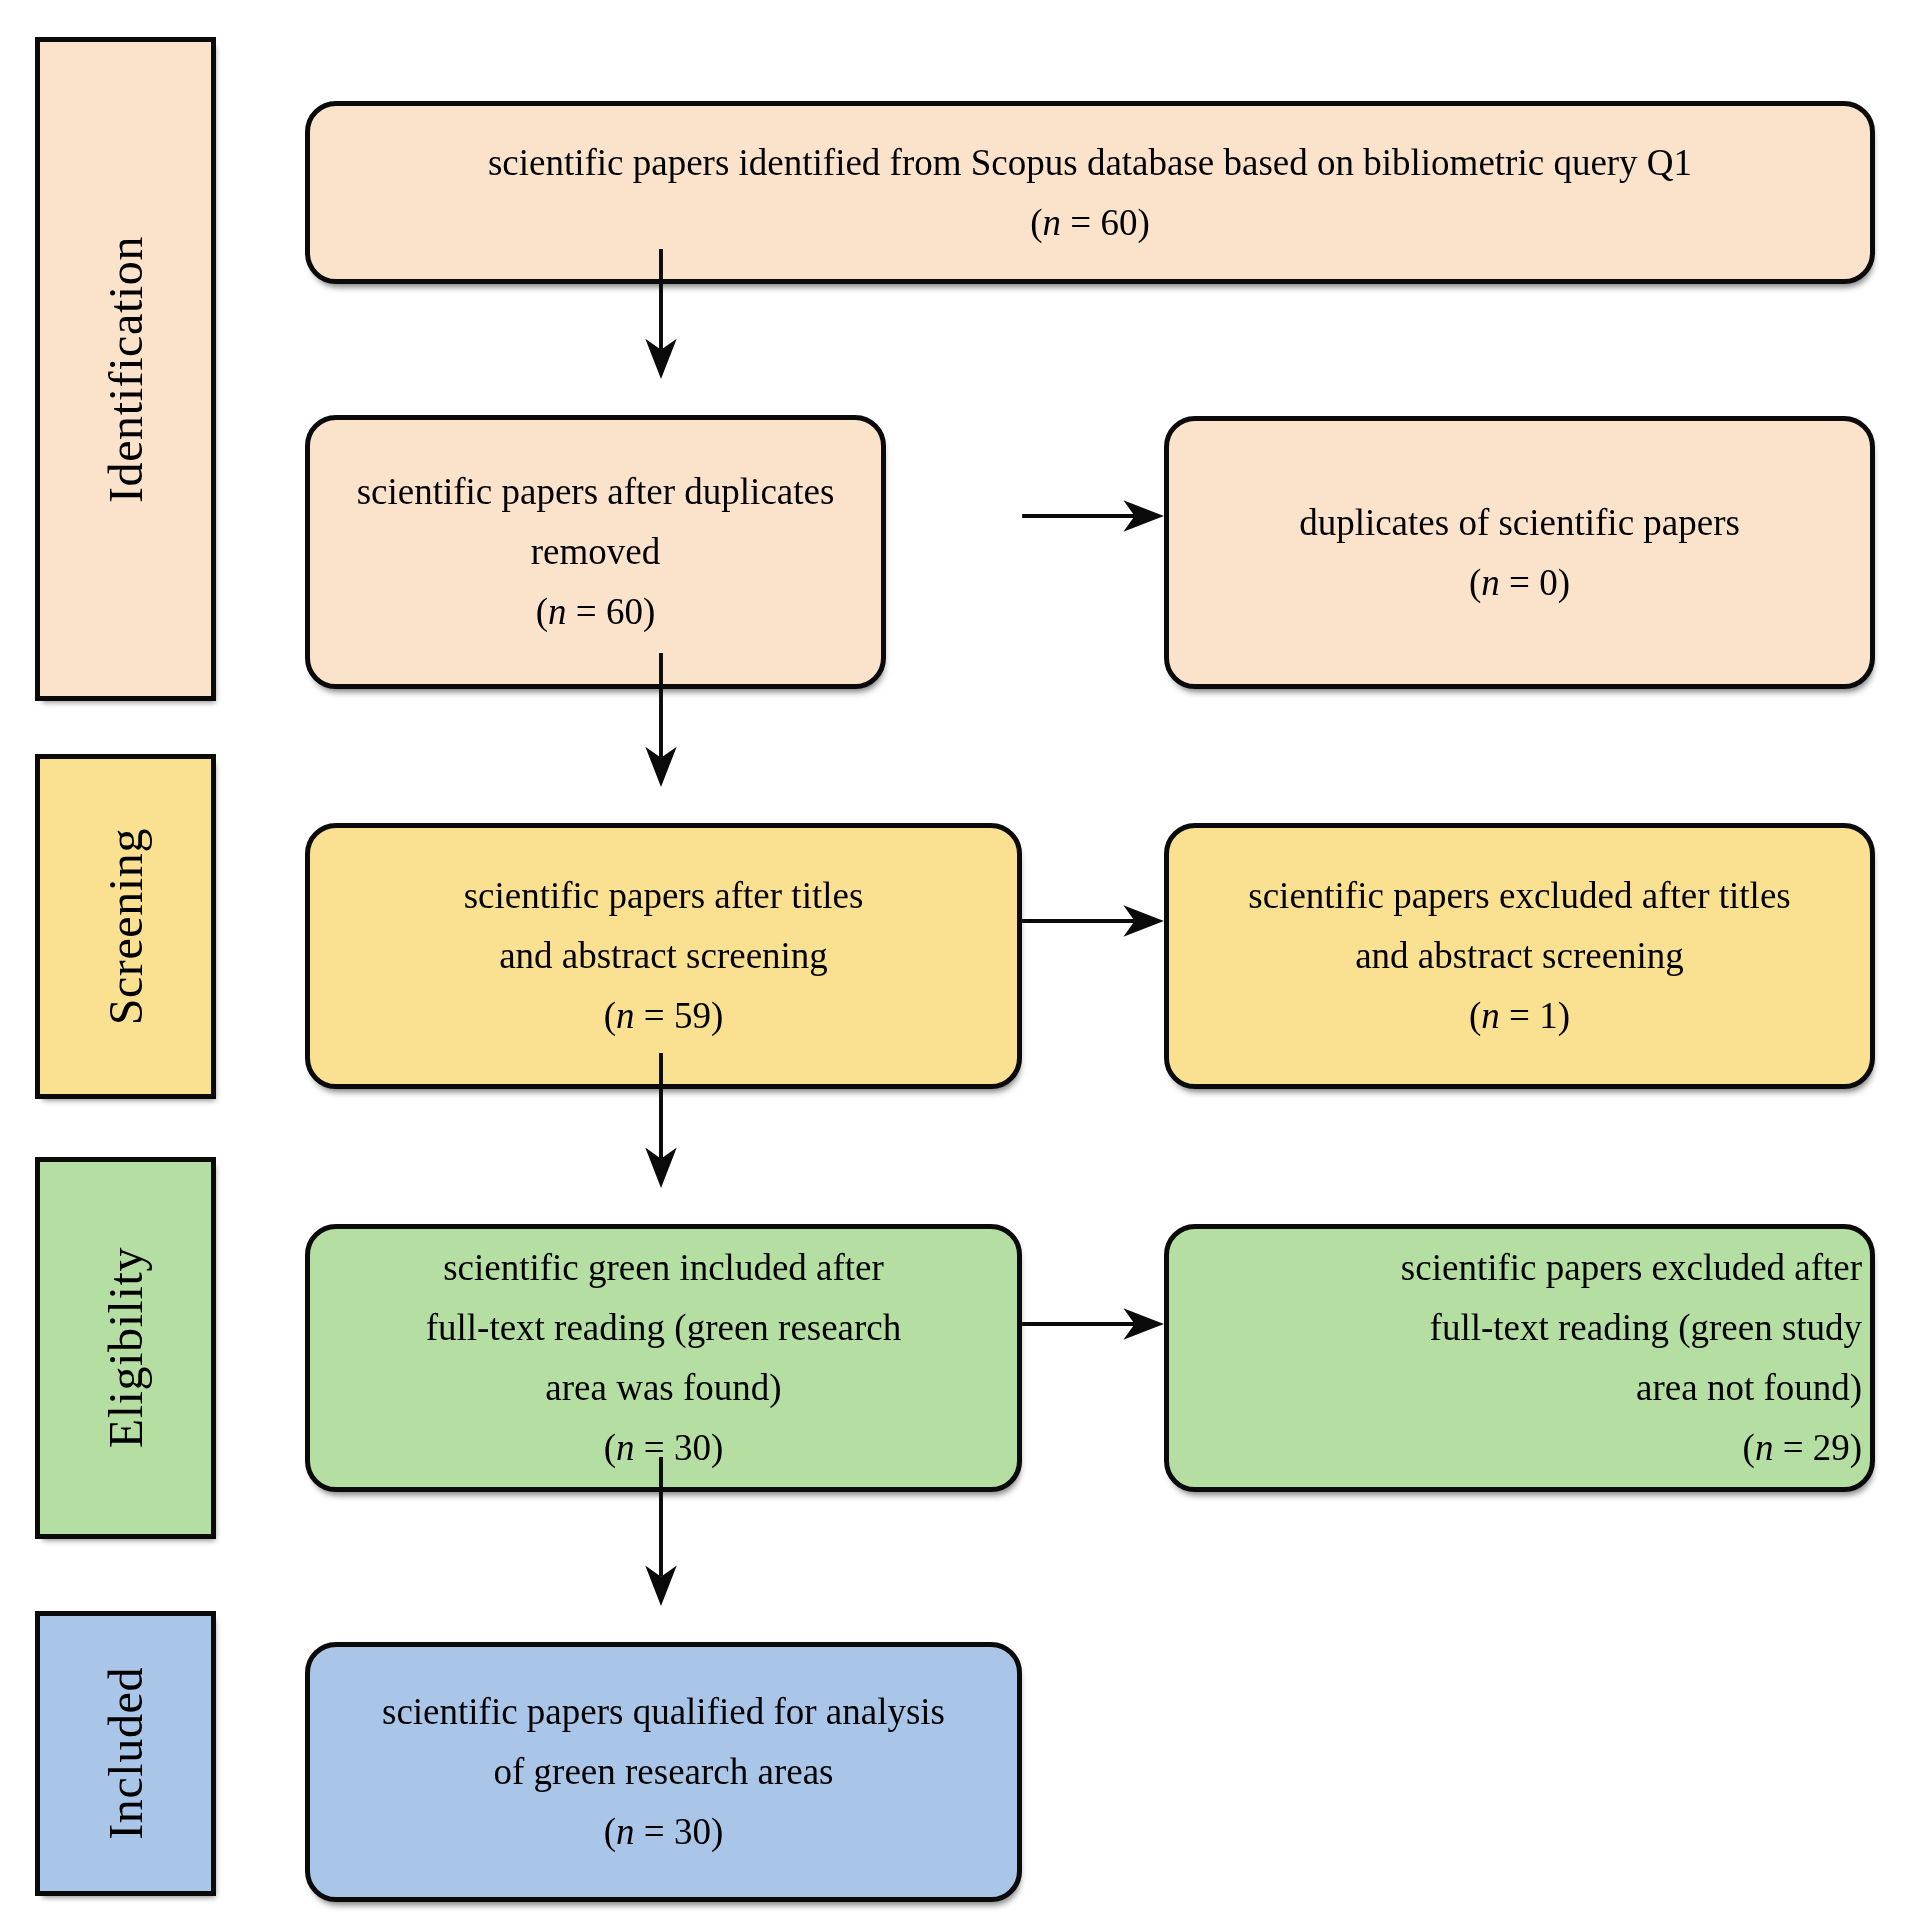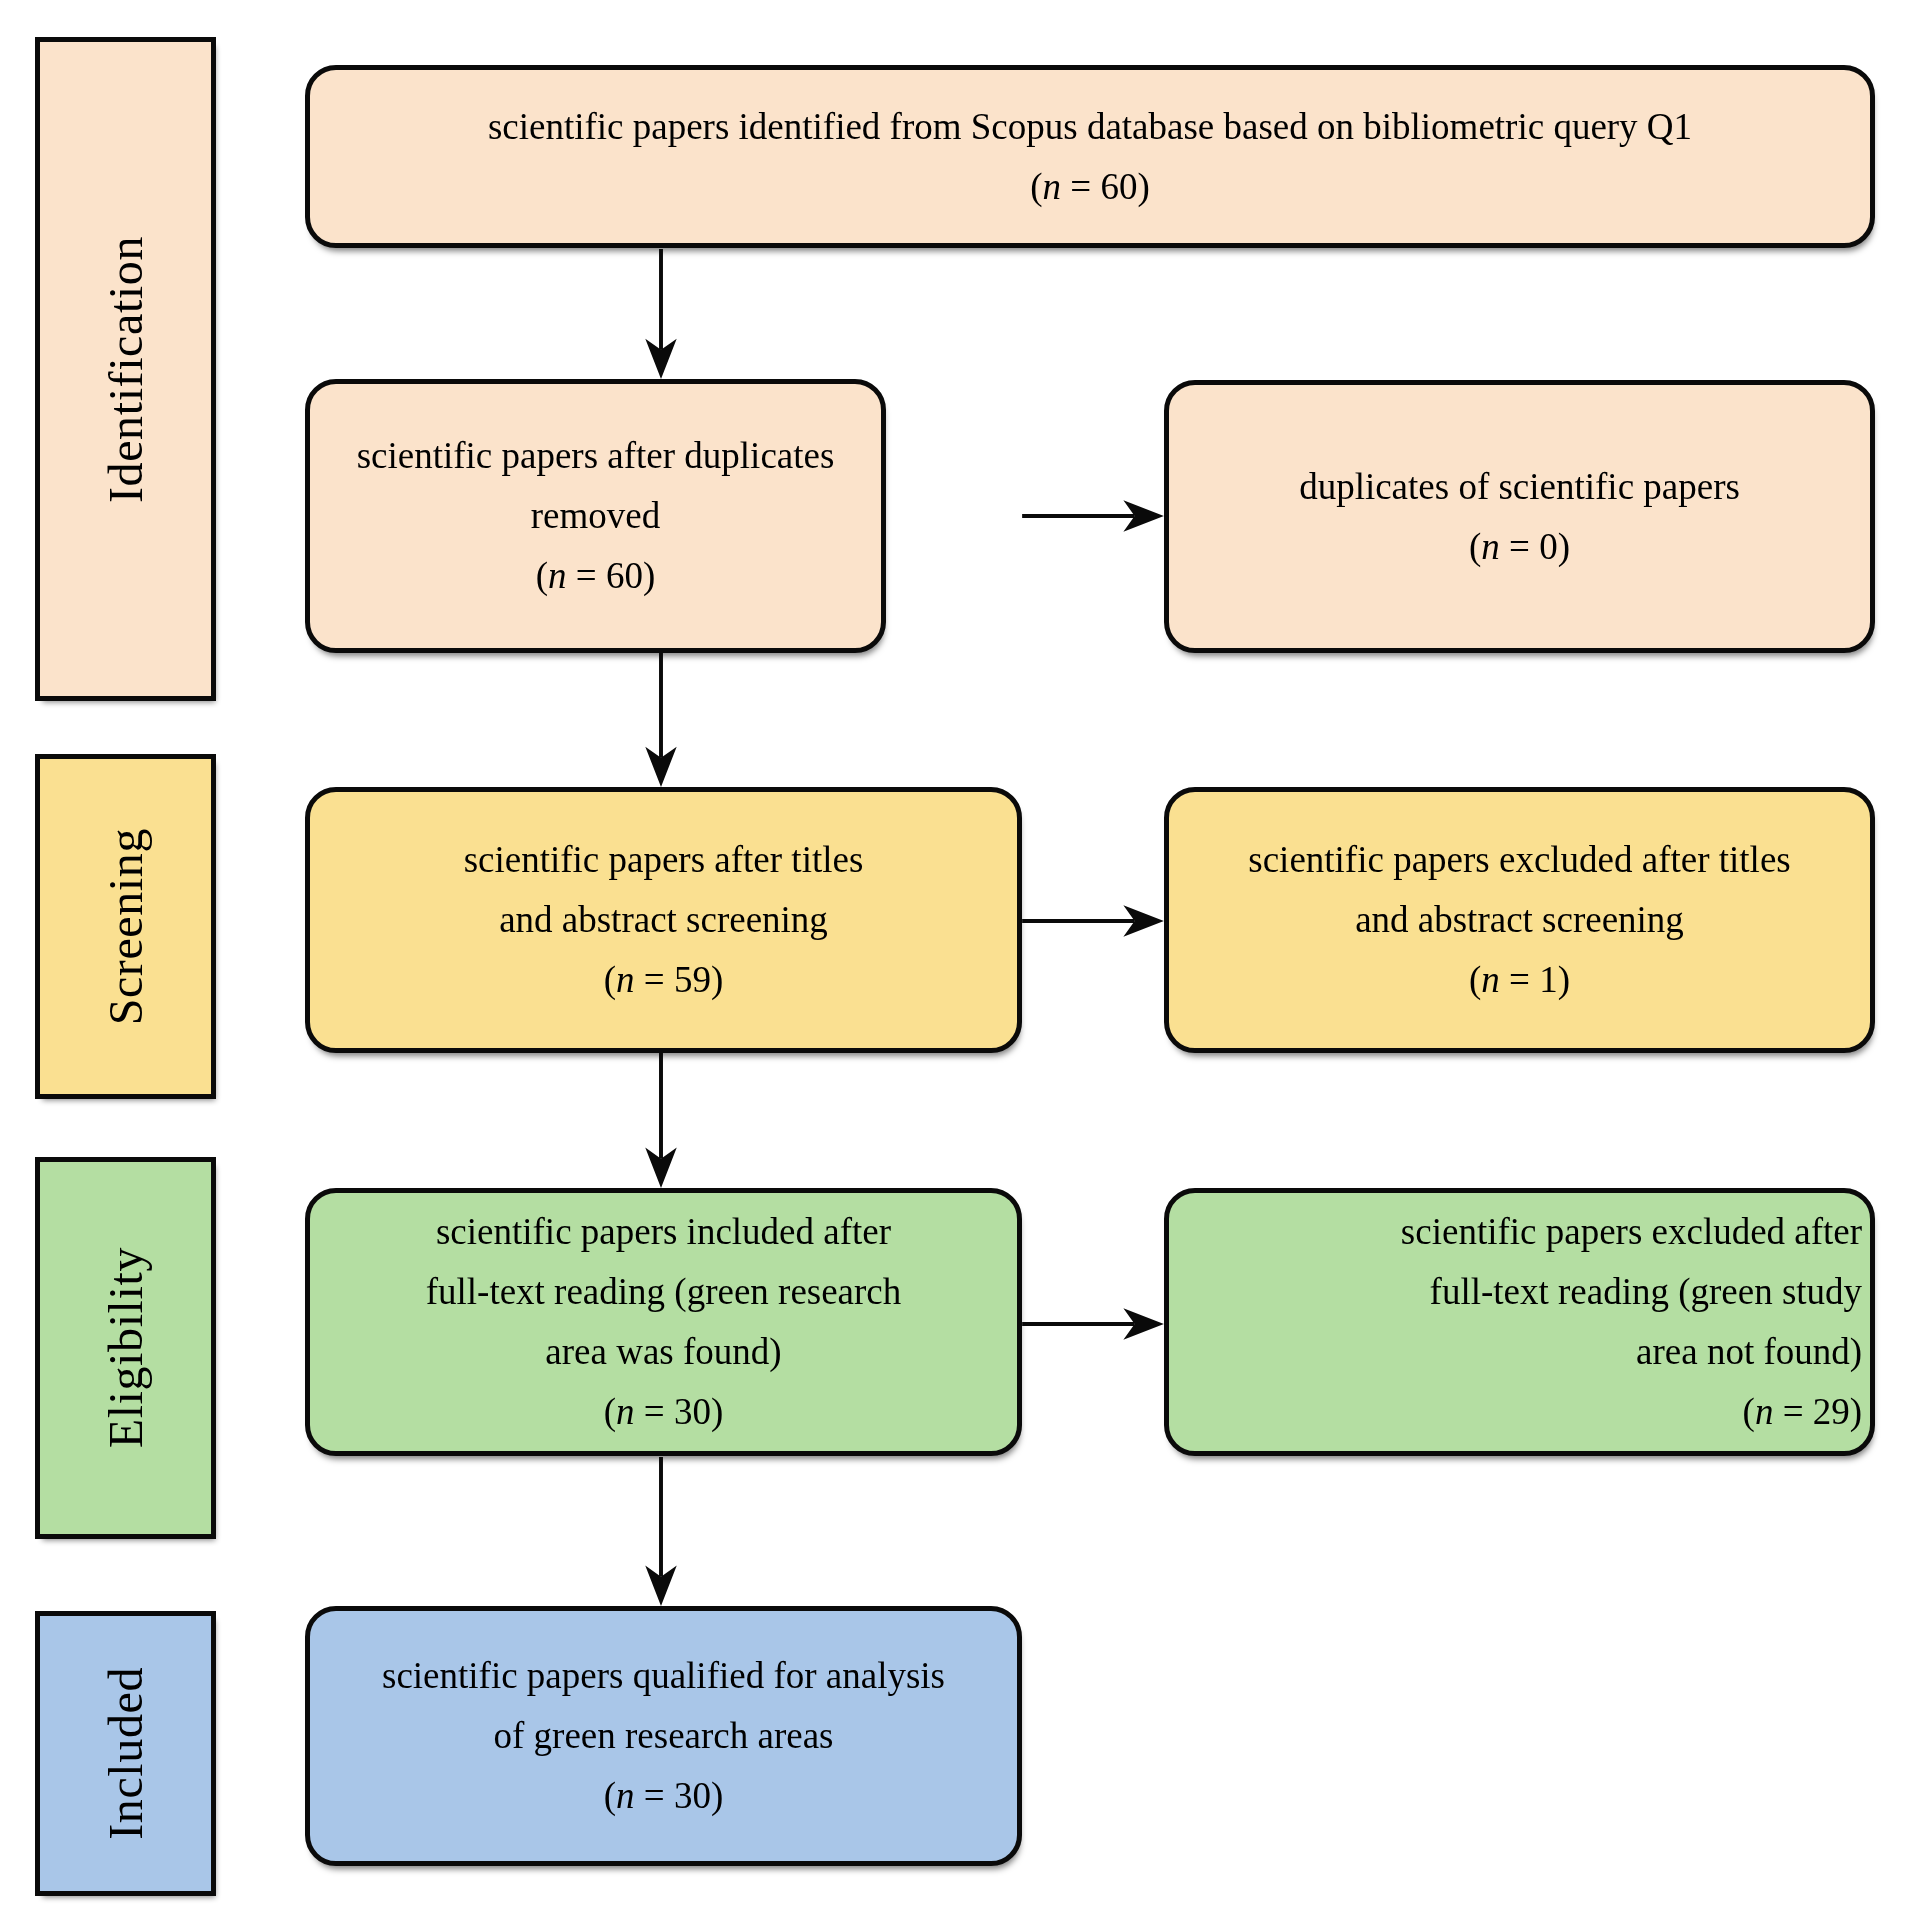--- a/index.html
+++ b/index.html
@@ -42,20 +42,21 @@
     border-radius: 31px;
     display: flex;
     flex-direction: column;
     align-items: center;
     justify-content: center;
     text-align: center;
     font-size: 37px;
     line-height: 1.62;
     padding: 5.6px 7.9px;
     box-shadow: 2.2px 6.7px 6.7px -4.5px rgba(0,0,0,0.5);
+    margin-top: 36px;
   }
   .flow-box .line { white-space: nowrap; }
   .count-line { white-space: nowrap; }
   .count-var { font-style: italic; }
 
   #box-identified          { left: 305px;  top: 65px;  width: 1570px; height: 183px; }
   #box-deduplicated        { left: 305px;  top: 379px;  width: 581px; height: 274px; }
   #box-duplicates          { left: 1164px; top: 380px;  width: 711px; height: 273px; }
   #box-screened            { left: 305px;  top: 787px; width: 717px; height: 266px; }
   #box-screening-excluded  { left: 1164px; top: 787px; width: 711px; height: 266px; justify-content: center; }
@@ -106,21 +107,21 @@
     <div class="count-line"><span>(</span><span class="count-var">n</span><span> = 59)</span></div>
   </div>
 
   <div class="flow-box" id="box-screening-excluded" style="background-color: rgb(250, 224, 145);">
     <div class="line">scientific papers excluded after titles</div>
     <div class="line">and abstract screening</div>
     <div class="count-line"><span>(</span><span class="count-var">n</span><span> = 1)</span></div>
   </div>
 
   <div class="flow-box" id="box-fulltext-included" style="background-color: rgb(180, 222, 162);">
-    <div class="line">scientific papers included after</div>
+    <div class="line">scientific green included after</div>
     <div class="line">full-text reading (green research</div>
     <div class="line">area was found)</div>
     <div class="count-line"><span>(</span><span class="count-var">n</span><span> = 30)</span></div>
   </div>
 
   <div class="flow-box" id="box-fulltext-excluded" style="background-color: rgb(180, 222, 162); align-items: flex-end;">
     <div class="line">scientific papers excluded after</div>
     <div class="line">full-text reading (green study</div>
     <div class="line">area not found)</div>
     <div class="count-line"><span>(</span><span class="count-var">n</span><span> = 29)</span></div>

